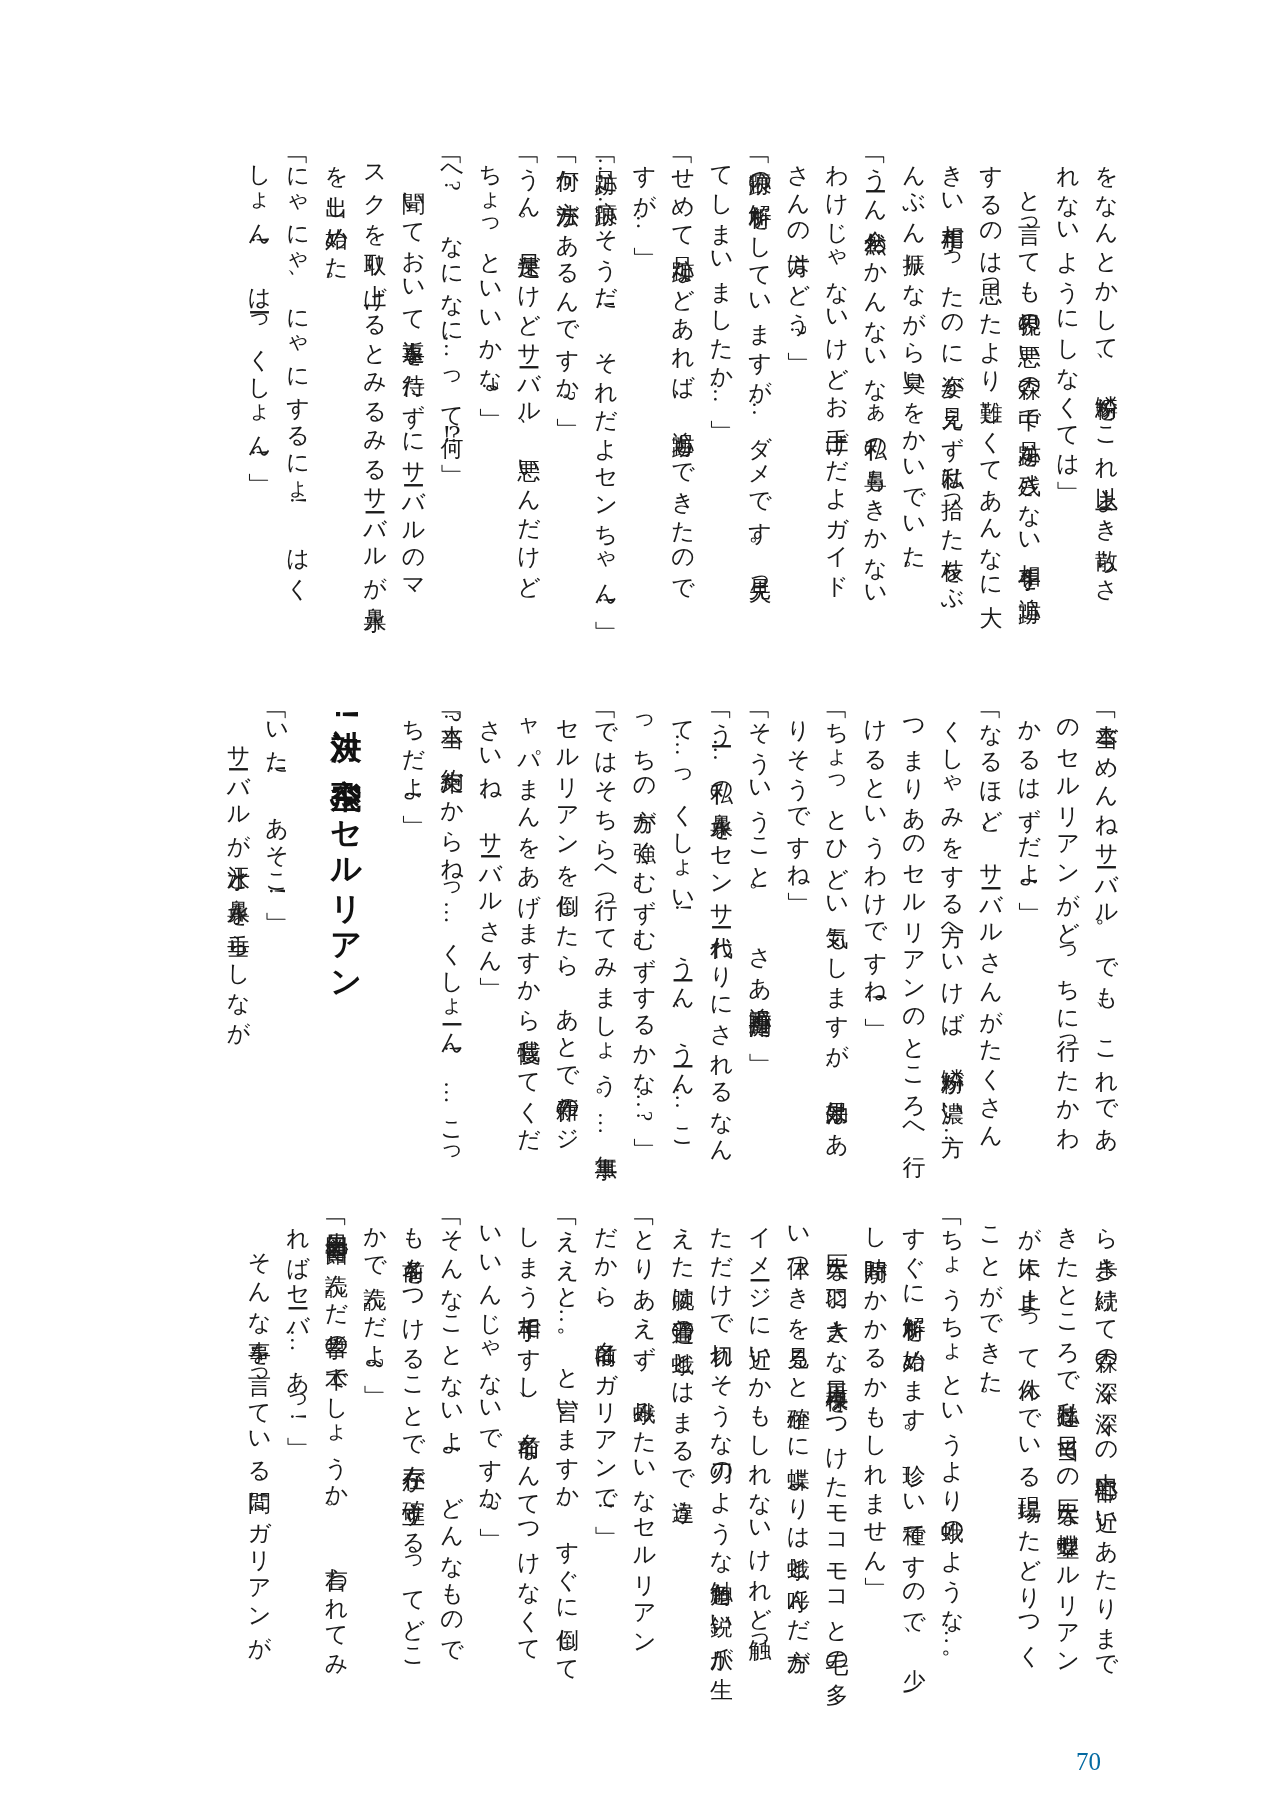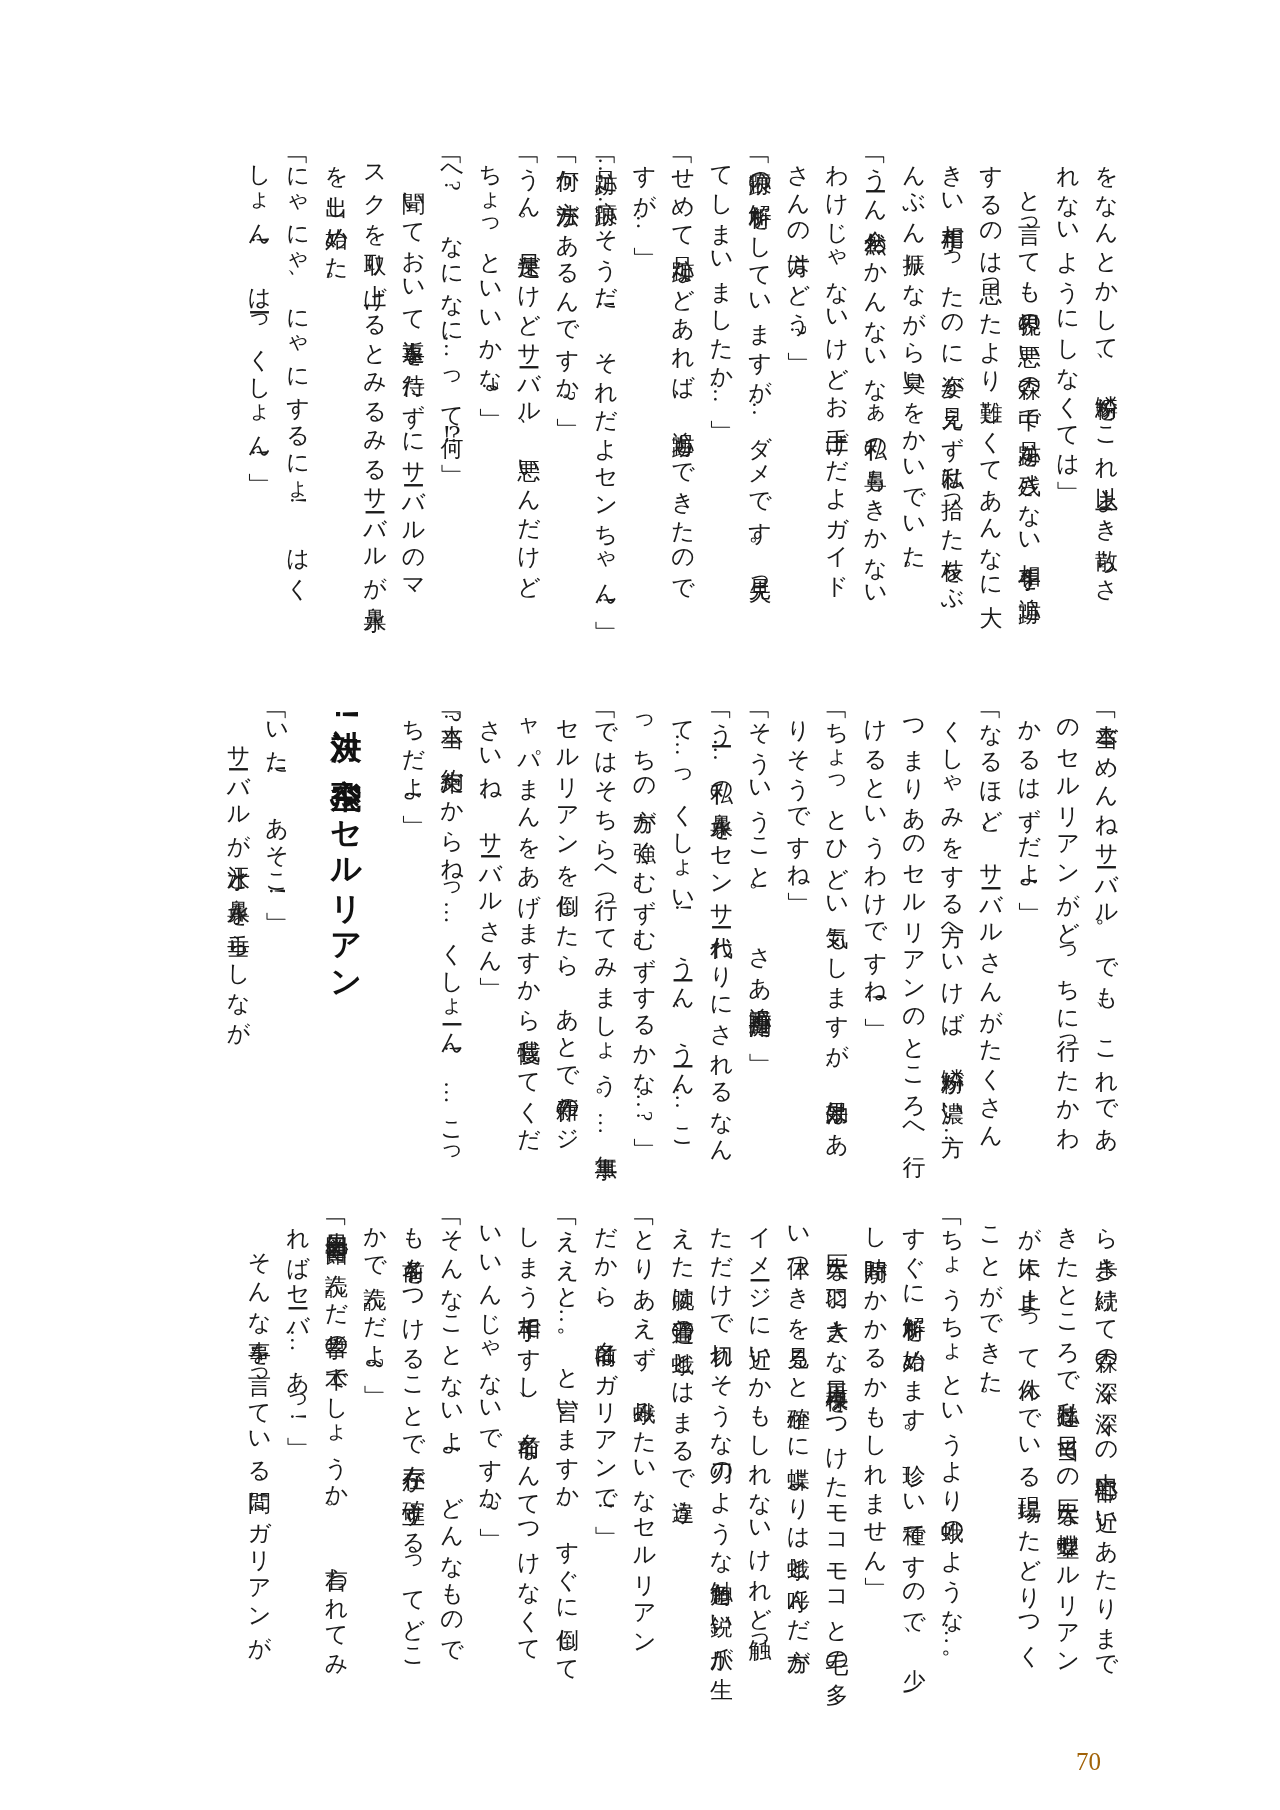--- a/index.html
+++ b/index.html
@@ -47,21 +47,21 @@
     margin-block-start: 25px; 
     margin-block-end: 27px;   
   }
 
   .page-number {
     position: absolute;
     left: 1076px;
     top: 1748px;
     font-family: "Liberation Serif", "DejaVu Serif", serif;
     font-size: 25px;
-    color: #a16207;
+    color: #0369a1;
   }
 </style>
 </head>
 <body>
 
 <div class="page">
 
   <section class="band" id="band-top">
     <p>をなんとかして、鱗粉をこれ以上まき散らされないようにしなくては」</p>
     <p>　と言っても視界の悪い森の中で足跡を残さない相手を追跡するのは思ったより難しくてあんなに大きい相手だったのに姿が見えず私は拾った枝をぶんぶん振りながら臭いをかいでいた。</p>

